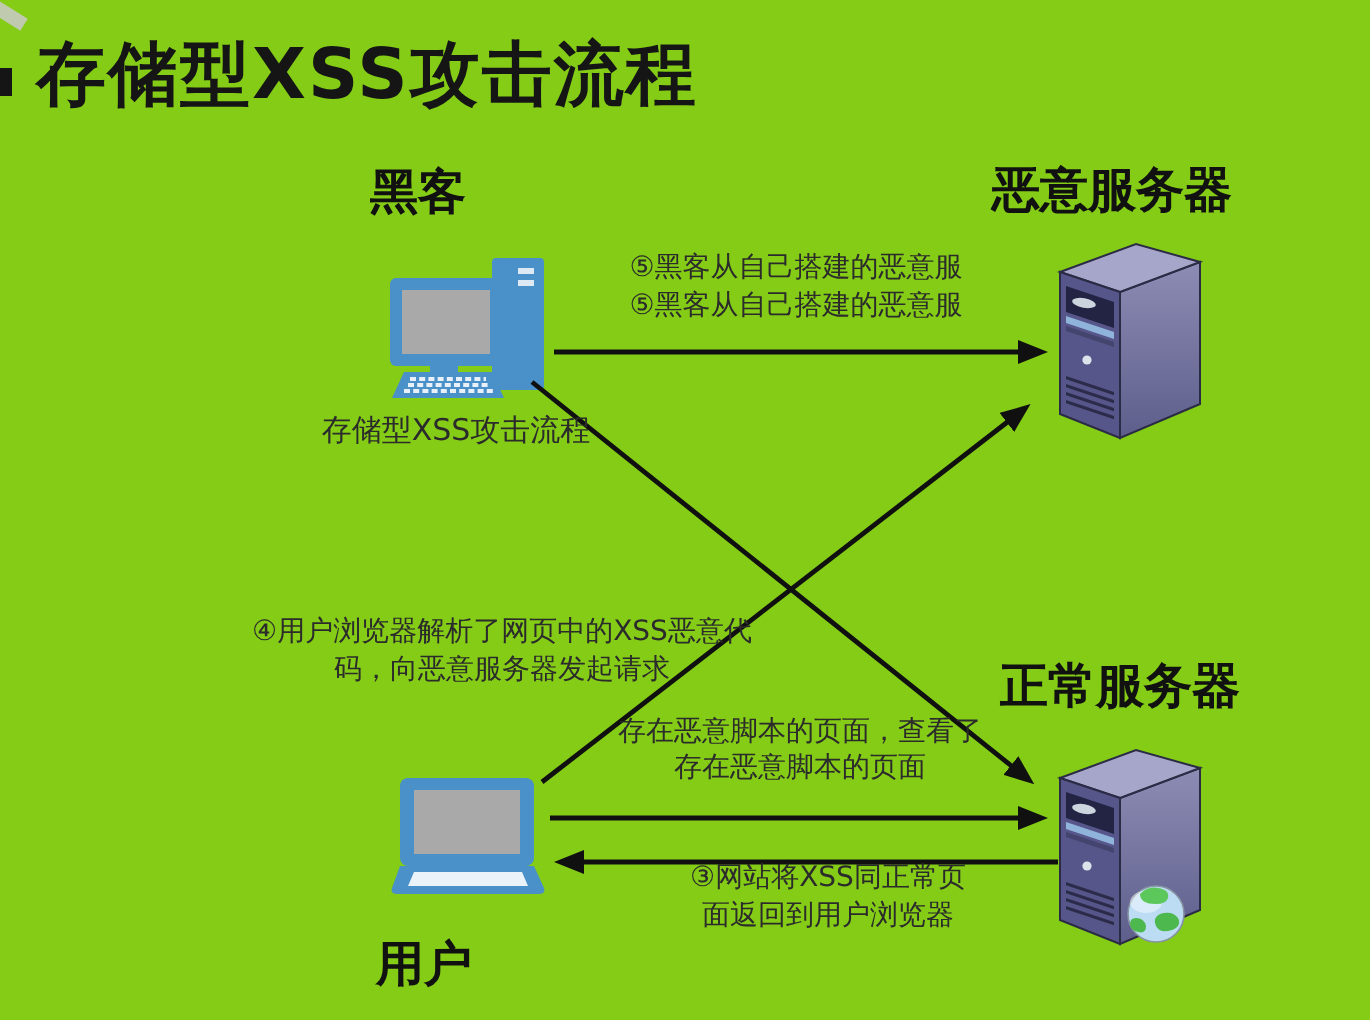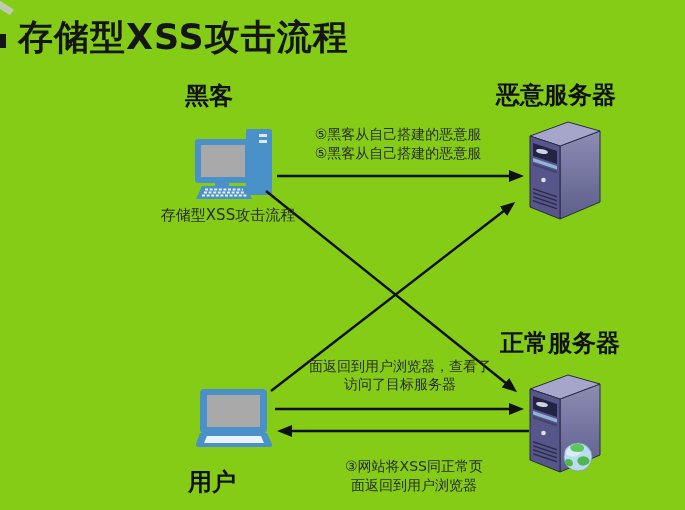--- a/index.html
+++ b/index.html
@@ -118,24 +118,28 @@
 
   <div class="ann" style="left:300px;top:125px;width:196px">
     <div>⑤黑客从自己搭建的恶意服</div>
     <div>⑤黑客从自己搭建的恶意服</div>
   </div>
 
   <div class="ann" style="left:148px;top:206px;width:160px;font-size:15px;line-height:19.5px">
     <div>存储型XSS攻击流程</div>
   </div>
 
+  <div class="ann" style="left:112px;top:307px;width:278px">
+    <div>④用户浏览器解析了网页中的XSS恶意代</div>
+    <div>码，向恶意服务器发起请求</div>
+  </div>
 
   <div class="ann" style="left:296px;top:357px;width:208px;line-height:18px">
-    <div>面返回到用户浏览器，查看了</div>
-    <div>访问了目标服务器</div>
+    <div>存在恶意脚本的页面，查看了</div>
+    <div>存在恶意脚本的页面</div>
   </div>
 
-  <div class="ann" style="left:324px;top:457px;width:180px">
+  <div class="ann" style="left:324px;top:430px;width:180px">
     <div>③网站将XSS同正常页</div>
     <div>面返回到用户浏览器</div>
   </div>
 
 </div>
 
 </body></html>

